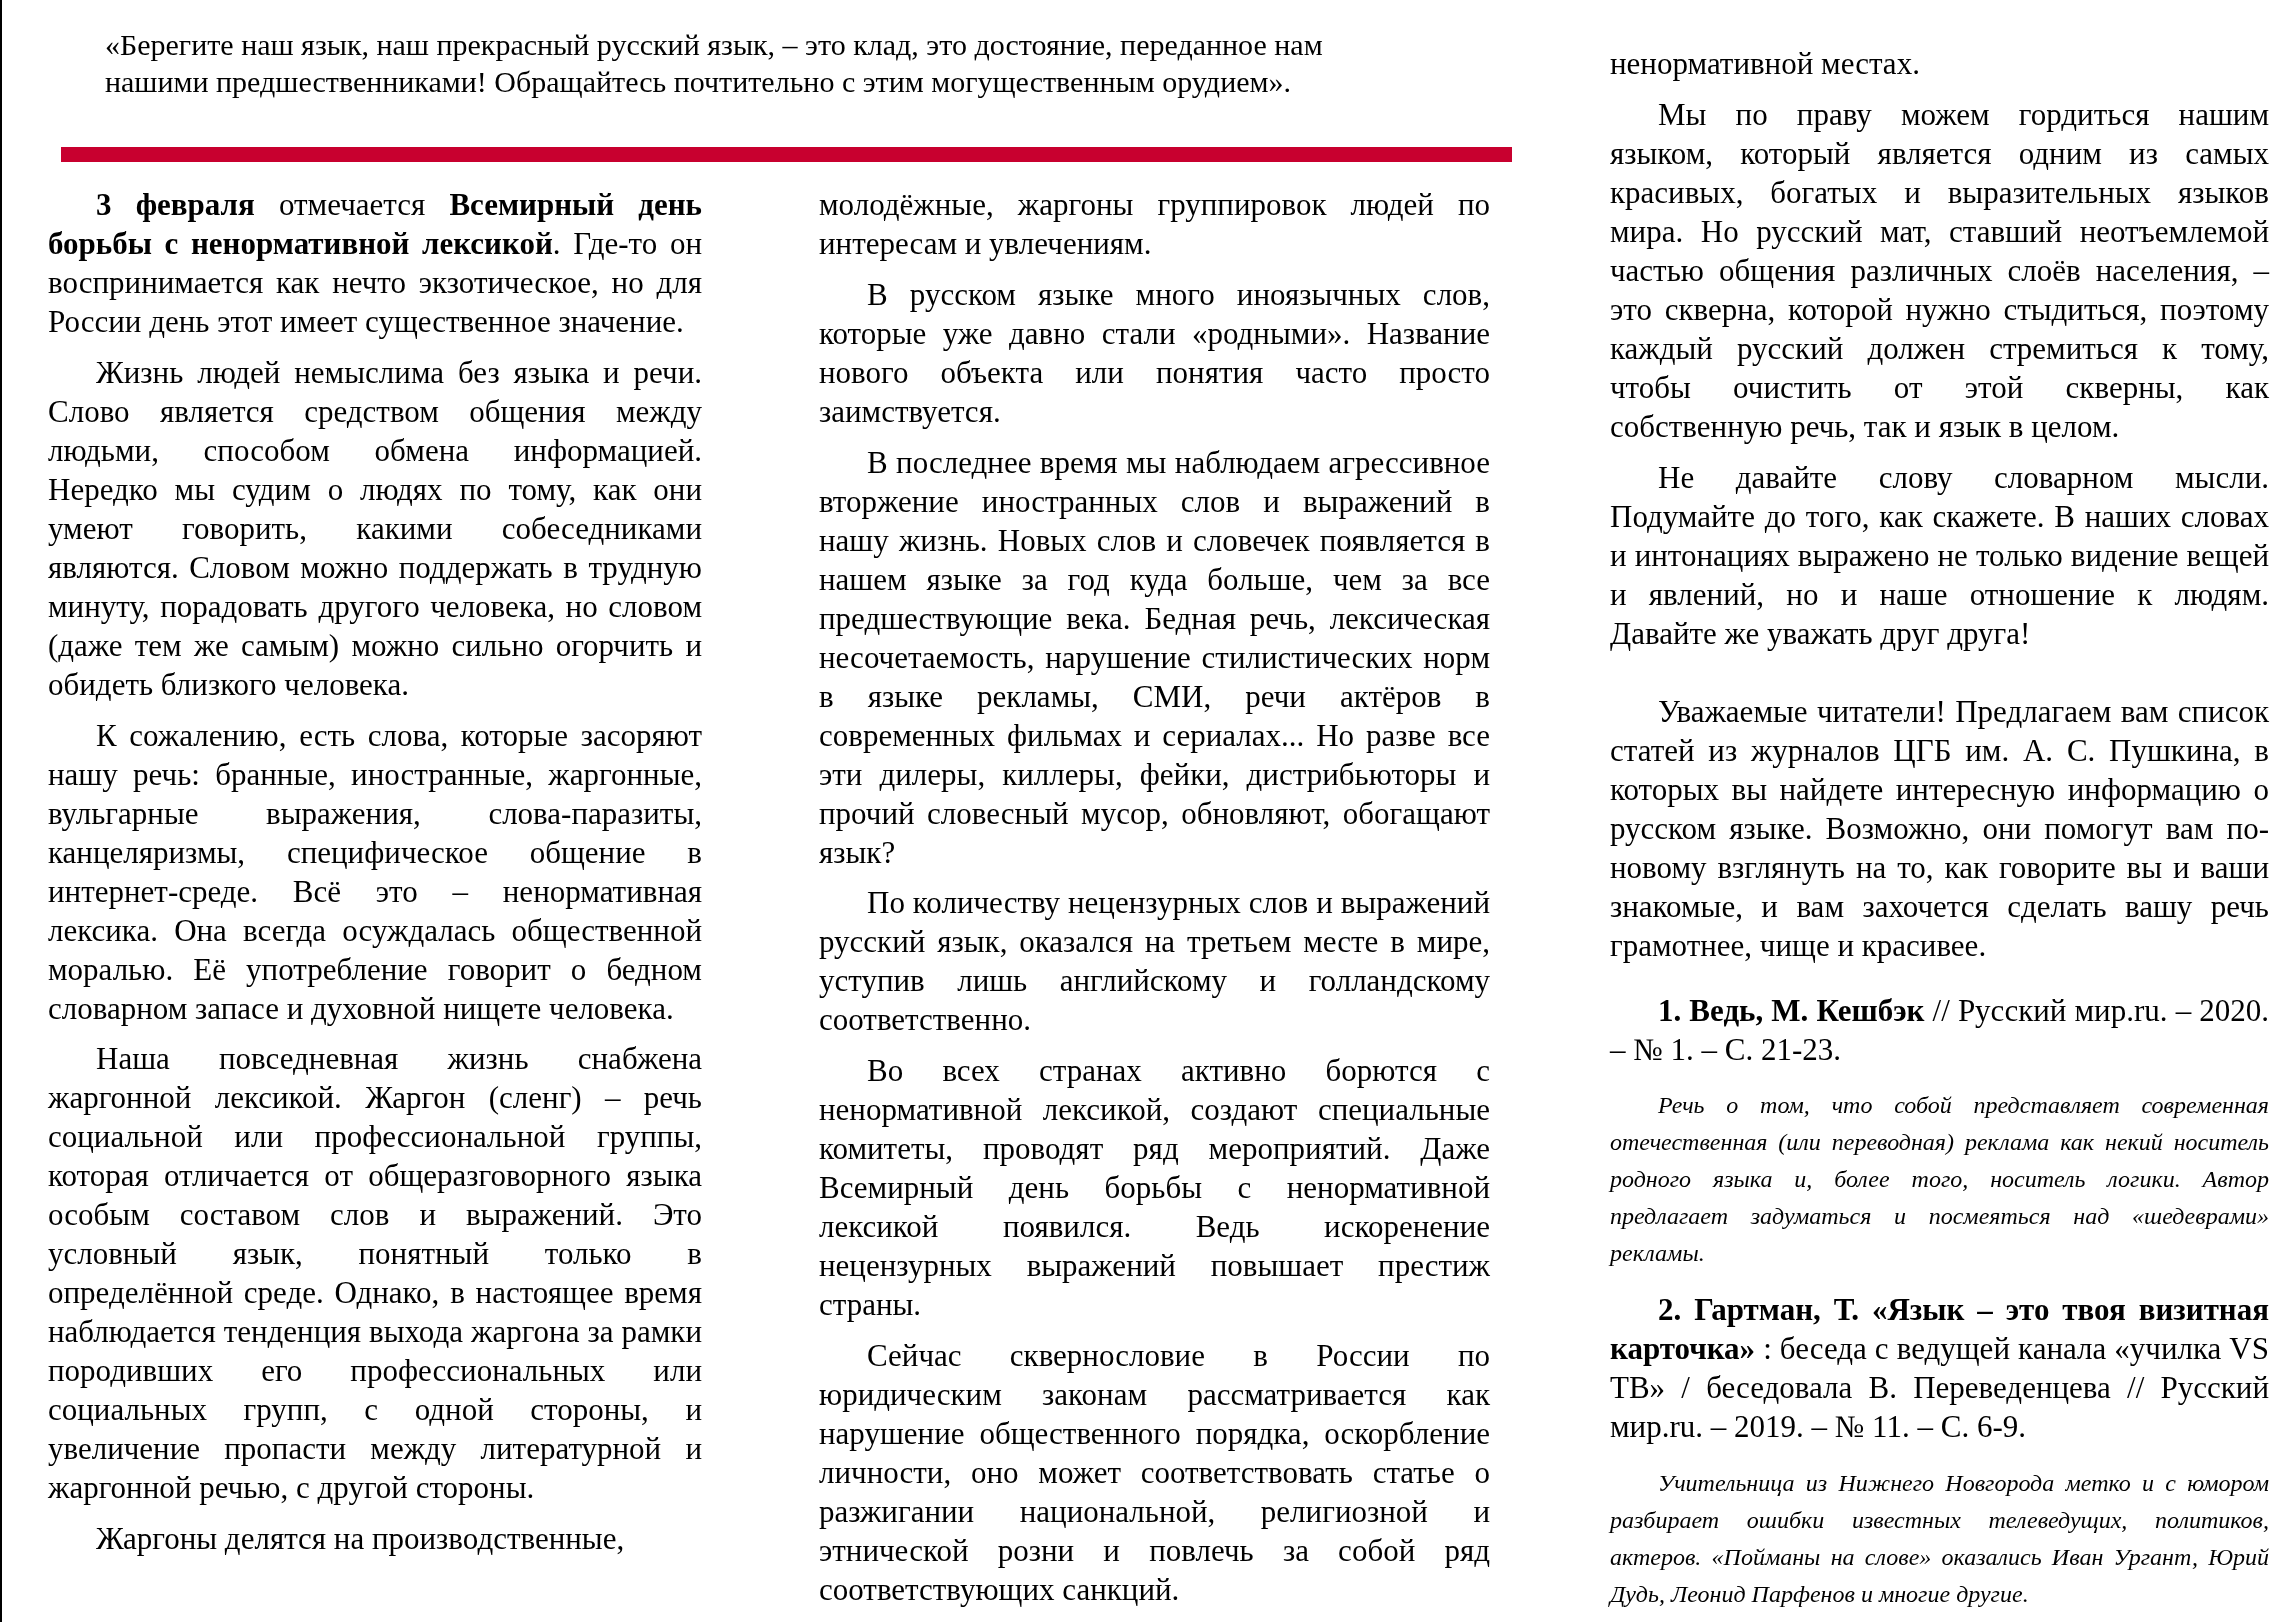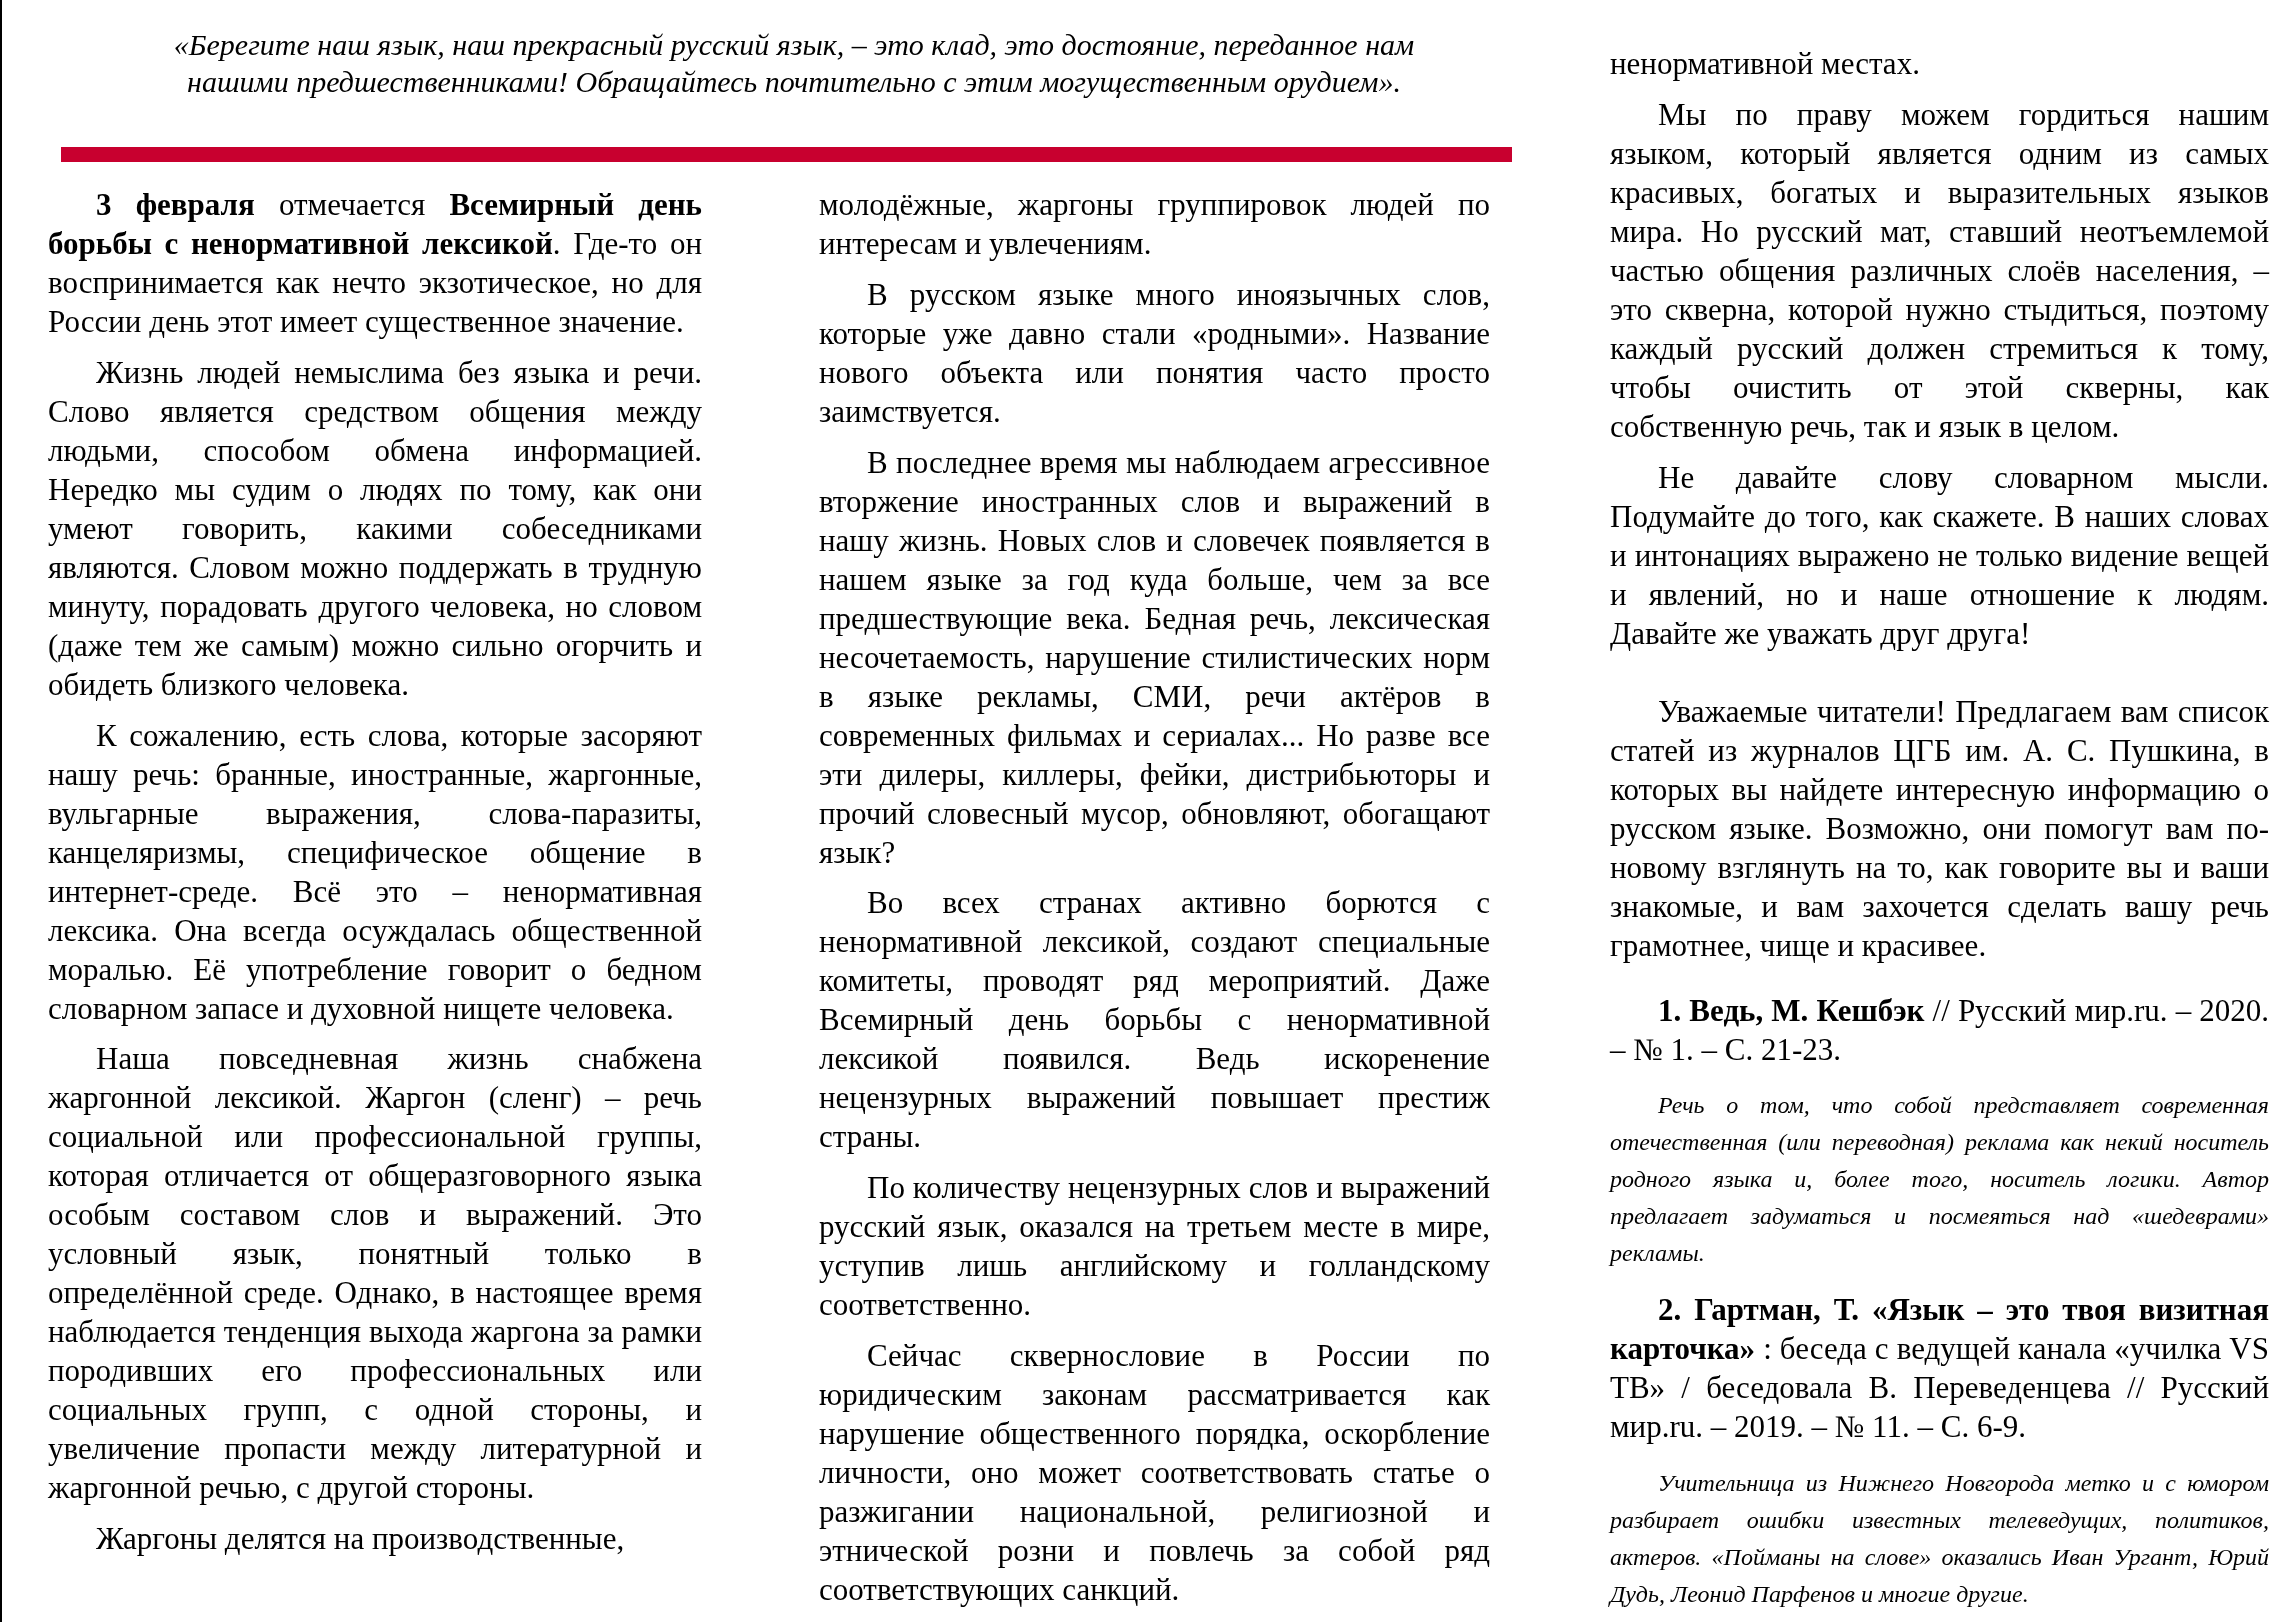--- a/index.html
+++ b/index.html
@@ -1,18 +1,18 @@
 <!DOCTYPE html>
 <html style="font-size:10.5px"><head>
 <meta charset="utf-8">
 <style>
   html, body { margin:0; padding:0; background:#ffffff; }
   body { width:2295px; height:1623px; position:relative; overflow:hidden; font-family:"Liberation Serif", serif; color:#000; }
   .edge-line { position:absolute; left:0; top:0; width:2px; height:1623px; background:#000; }
-  .quote { position:absolute; left:105px; width:1378px; top:26px; text-align:center; font-style:italic; font-size:30px; line-height:37px; }
+  .quote { position:absolute; left:105px; width:1378px; top:26px; text-align:left; font-size:30px; line-height:37px; }
   .red-bar { position:absolute; left:61px; top:147px; width:1451px; height:15px; }
   .col { position:absolute; font-size:31px; line-height:39px; text-align:justify; }
   .col p { margin:0 0 11.8px 0; text-indent:48px; }
   .col-left { left:48px; top:185px; width:654px; }
   .col-mid { left:819px; top:185px; width:671px; }
   .col-right { left:1610px; top:44px; width:659px; }
   .col-mid p.first, .col-right p.first { text-indent:0; }
   b { font-weight:bold; }
   .gap { height:27.5px; }
   .ref { margin-top:26px; }
@@ -38,22 +38,22 @@
   <p>Жизнь людей немыслима без языка и речи. Слово является средством общения между людьми, способом обмена информацией. Нередко мы судим о людях по тому, как они умеют говорить, какими собеседниками являются. Словом можно поддержать в трудную минуту, порадовать другого человека, но словом (даже тем же самым) можно сильно огорчить и обидеть близкого человека.</p>
   <p>К сожалению, есть слова, которые засоряют нашу речь: бранные, иностранные, жаргонные, вульгарные выражения, слова-паразиты, канцеляризмы, специфическое общение в интернет-среде. Всё это – ненормативная лексика. Она всегда осуждалась общественной моралью. Её употребление говорит о бедном словарном запасе и духовной нищете человека.</p>
   <p>Наша повседневная жизнь снабжена жаргонной лексикой. Жаргон (сленг) – речь социальной или профессиональной группы, которая отличается от общеразговорного языка особым составом слов и выражений. Это условный язык, понятный только в определённой среде. Однако, в настоящее время наблюдается тенденция выхода жаргона за рамки породивших его профессиональных или социальных групп, с одной стороны, и увеличение пропасти между литературной и жаргонной речью, с другой стороны.</p>
   <p>Жаргоны делятся на производственные,</p>
 </div>
 
 <div class="col col-mid">
   <p class="first">молодёжные, жаргоны группировок людей по интересам и увлечениям.</p>
   <p>В русском языке много иноязычных слов, которые уже давно стали «родными». Название нового объекта или понятия часто просто заимствуется.</p>
   <p>В последнее время мы наблюдаем агрессивное вторжение иностранных слов и выражений в нашу жизнь. Новых слов и словечек появляется в нашем языке за год куда больше, чем за все предшествующие века. Бедная речь, лексическая несочетаемость, нарушение стилистических норм в языке рекламы, СМИ, речи актёров в современных фильмах и сериалах... Но разве все эти дилеры, киллеры, фейки, дистрибьюторы и прочий словесный мусор, обновляют, обогащают язык?</p>
+  <p>По количеству нецензурных слов и выражений русский язык, оказался на третьем месте в мире, уступив лишь английскому и голландскому соответственно.</p>
   <p>Во всех странах активно борются с ненормативной лексикой, создают специальные комитеты, проводят ряд мероприятий. Даже Всемирный день борьбы с ненормативной лексикой появился. Ведь искоренение нецензурных выражений повышает престиж страны.</p>
-  <p>По количеству нецензурных слов и выражений русский язык, оказался на третьем месте в мире, уступив лишь английскому и голландскому соответственно.</p>
   <p>Сейчас сквернословие в России по юридическим законам рассматривается как нарушение общественного порядка, оскорбление личности, оно может соответствовать статье о разжигании национальной, религиозной и этнической розни и повлечь за собой ряд соответствующих санкций.</p>
 
 </div>
 
 <div class="col col-right">
   <p class="first">ненормативной местах.</p>
   <p>Мы по праву можем гордиться нашим языком, который является одним из самых красивых, богатых и выразительных языков мира. Но русский мат, ставший неотъемлемой частью общения различных слоёв населения, – это скверна, которой нужно стыдиться, поэтому каждый русский должен стремиться к тому, чтобы очистить от этой скверны, как собственную речь, так и язык в целом.</p>
   <p>Не давайте слову словарном мысли. Подумайте до того, как скажете. В наших словах и интонациях выражено не только видение вещей и явлений, но и наше отношение к людям. Давайте же уважать друг друга!</p>
   <div class="gap"></div>
   <p>Уважаемые читатели! Предлагаем вам список статей из журналов ЦГБ им. А. С. Пушкина, в которых вы найдете интересную информацию о русском языке. Возможно, они помогут вам по-новому взглянуть на то, как говорите вы и ваши знакомые, и вам захочется сделать вашу речь грамотнее, чище и красивее.</p>

